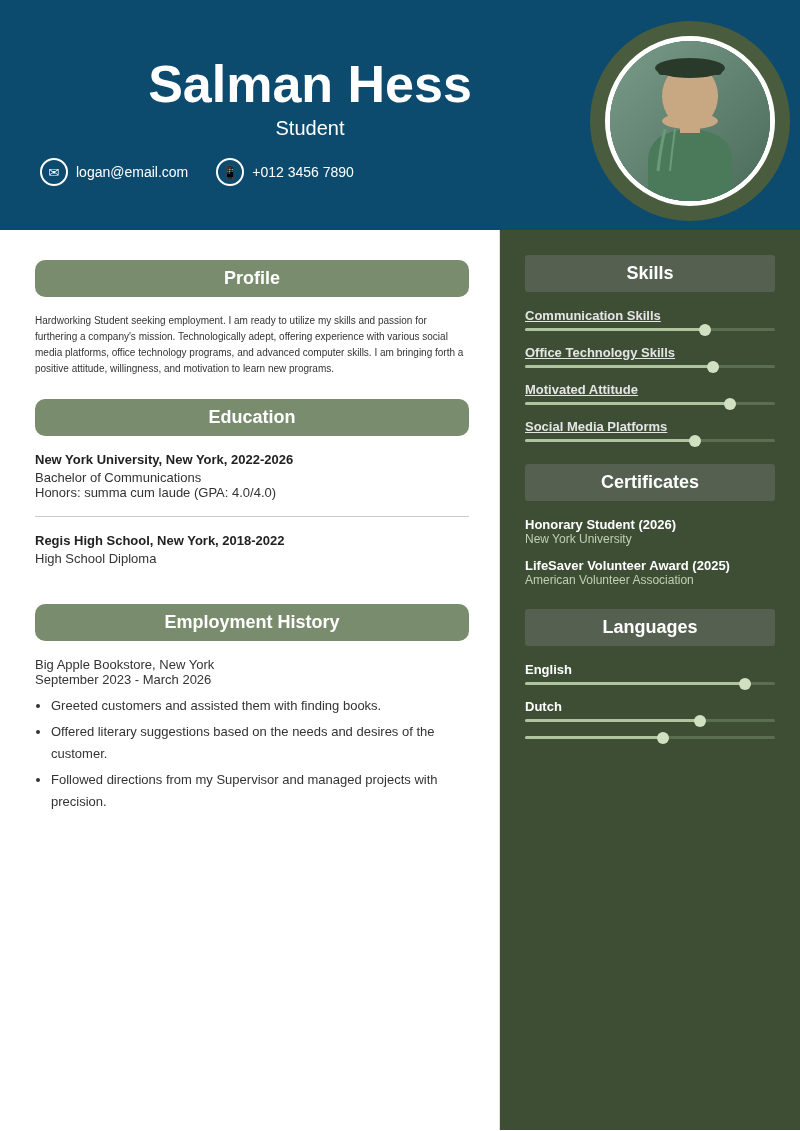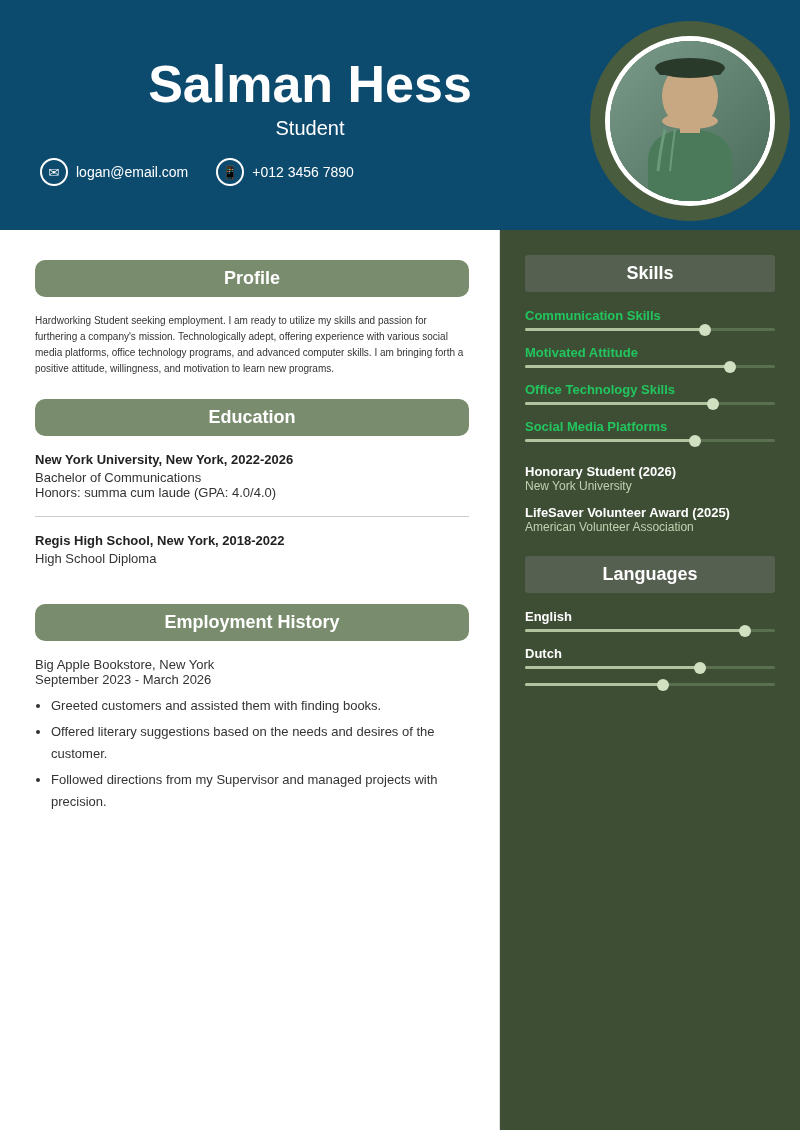--- a/index.html
+++ b/index.html
@@ -214,22 +214,23 @@
     
     .skills-section {
       margin-bottom: 22px;
     }
     .skill-item {
       margin-bottom: 14px;
     }
     .skill-name {
       font-size: 13px;
       font-weight: 700;
-      color: #22c55e;
+      color: #e5e5e5;
       margin-bottom: 5px;
+      text-decoration: underline;
     }
     .skill-bar-bg {
       height: 3px;
       background: #5a6e50;
       border-radius: 2px;
       position: relative;
     }
     .skill-bar-fill {
       height: 3px;
       background: #b0c4a0;
@@ -374,44 +375,45 @@
       <div class="section-header-dark">Skills</div>
       <div id="skills-container">
           <div class="skill-item">
       <div class="skill-name">Communication Skills</div>
       <div class="skill-bar-bg">
         <div class="skill-bar-fill" style="width:72%"></div>
         <div class="skill-dot" style="left:calc(72% - 6px)"></div>
       </div>
     </div>
           <div class="skill-item">
+      <div class="skill-name">Office Technology Skills</div>
+      <div class="skill-bar-bg">
+        <div class="skill-bar-fill" style="width:75%"></div>
+        <div class="skill-dot" style="left:calc(75% - 6px)"></div>
+      </div>
+    </div>
+          <div class="skill-item">
       <div class="skill-name">Motivated Attitude</div>
       <div class="skill-bar-bg">
         <div class="skill-bar-fill" style="width:82%"></div>
         <div class="skill-dot" style="left:calc(82% - 6px)"></div>
       </div>
     </div>
           <div class="skill-item">
-      <div class="skill-name">Office Technology Skills</div>
-      <div class="skill-bar-bg">
-        <div class="skill-bar-fill" style="width:75%"></div>
-        <div class="skill-dot" style="left:calc(75% - 6px)"></div>
-      </div>
-    </div>
-          <div class="skill-item">
       <div class="skill-name">Social Media Platforms</div>
       <div class="skill-bar-bg">
         <div class="skill-bar-fill" style="width:68%"></div>
         <div class="skill-dot" style="left:calc(68% - 6px)"></div>
       </div>
     </div>
         </div>
     </div>
 
     <div class="certs-section">
+      <div class="section-header-dark">Certificates</div>
       <div id="certs-container">
           <div class="cert-item">
       <div class="cert-title">Honorary Student (2026)</div>
       <div class="cert-org">New York University</div>
     </div>
           <div class="cert-item">
       <div class="cert-title">LifeSaver Volunteer Award (2025)</div>
       <div class="cert-org">American Volunteer Association</div>
     </div>
         </div>

